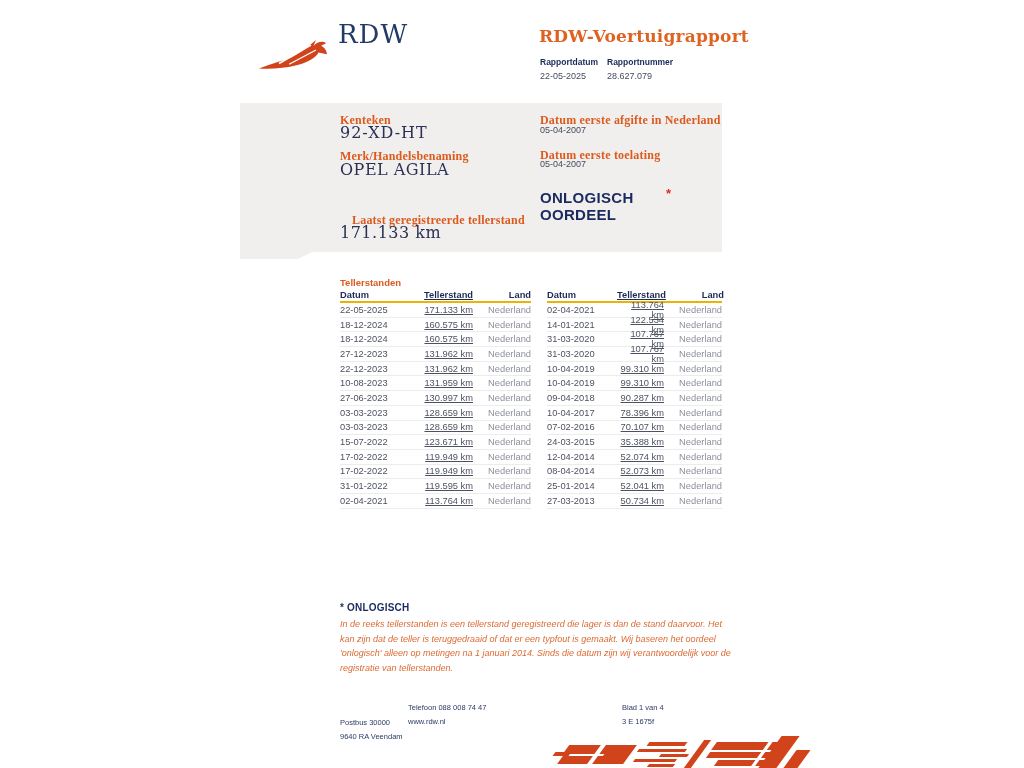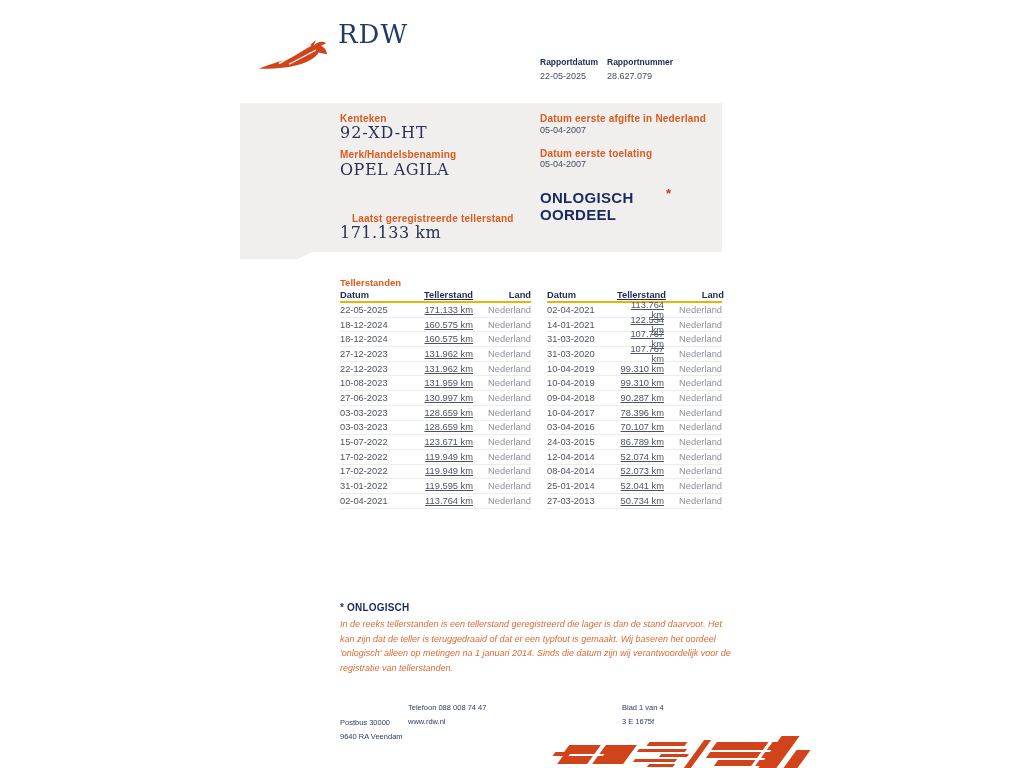--- a/index.html
+++ b/index.html
@@ -27,22 +27,23 @@
   .meta-col1 { position:absolute; left:540px; top:57px; }
   .meta-col2 { position:absolute; left:607px; top:57px; }
 
   
   .grey-box {
     position:absolute; left:240px; top:103px; width:482px; height:156px;
     background:#f0efed;
     clip-path: polygon(0 0, 482px 0, 482px 149px, 72px 149px, 58px 156px, 0 156px);
   }
   .field-label {
-    position:absolute; font-size:10px; font-weight:bold; color:#dc5a1e;
+    position:absolute; font-size:12px; font-weight:bold; color:#dc5a1e;
     letter-spacing:0.2px;
+    font-family:Liberation Serif, serif;
   }
   .field-value-serif {
     position:absolute; font-family:"DejaVu Serif", serif; font-size:15px;
     color:#2a3154; letter-spacing:0.5px;
   }
   .field-value-sans { position:absolute; font-size:9px; color:#454b5e; }
   .verdict {
     position:absolute; left:540px; top:189px; width:140px;
     font-size:15px; font-weight:bold; color:#1a2a5e; line-height:17px;
     letter-spacing:0.3px;
@@ -103,20 +104,21 @@
 
 <div class="page">
 
   <svg class="logo-svg" viewBox="0 0 90 50" aria-hidden="true">
     <path fill="#d1431a" d="M2,47 C18,41 32,37 44,33 C38,36 33,38 29,40 C46,32 60,22 70,13 L67,20 C72,15 78,14 82,17 L76,20 C80,22 83,26 83,30 L73,28 C70,34 60,40 48,43 C33,47 15,48 2,47 Z"></path>
     <path stroke="#ffffff" stroke-width="2" fill="none" d="M26,41 L64,19"></path>
     <path stroke="#ffffff" stroke-width="1.6" fill="none" d="M38,42 L70,25"></path>
   </svg>
   <div class="logo-text">RDW</div>
 
+  <div class="doc-title">RDW-Voertuigrapport</div>
 
   <div class="meta-col1">
     <div class="meta-label">Rapportdatum</div>
     <div class="meta-value">22-05-2025</div>
   </div>
   <div class="meta-col2">
     <div class="meta-label">Rapportnummer</div>
     <div class="meta-value">28.627.079</div>
   </div>
 
@@ -266,27 +268,27 @@
           <span class="c-date">09-04-2018</span>
           <span class="c-val">90.287 km</span>
           <span class="c-land">Nederland</span>
         </div>
         <div class="t-row">
           <span class="c-date">10-04-2017</span>
           <span class="c-val">78.396 km</span>
           <span class="c-land">Nederland</span>
         </div>
         <div class="t-row">
-          <span class="c-date">03-04-2016</span>
+          <span class="c-date">07-02-2016</span>
           <span class="c-val">70.107 km</span>
           <span class="c-land">Nederland</span>
         </div>
         <div class="t-row">
           <span class="c-date">24-03-2015</span>
-          <span class="c-val">86.789 km</span>
+          <span class="c-val">35.388 km</span>
           <span class="c-land">Nederland</span>
         </div>
         <div class="t-row">
           <span class="c-date">12-04-2014</span>
           <span class="c-val">52.074 km</span>
           <span class="c-land">Nederland</span>
         </div>
         <div class="t-row">
           <span class="c-date">08-04-2014</span>
           <span class="c-val">52.073 km</span>

